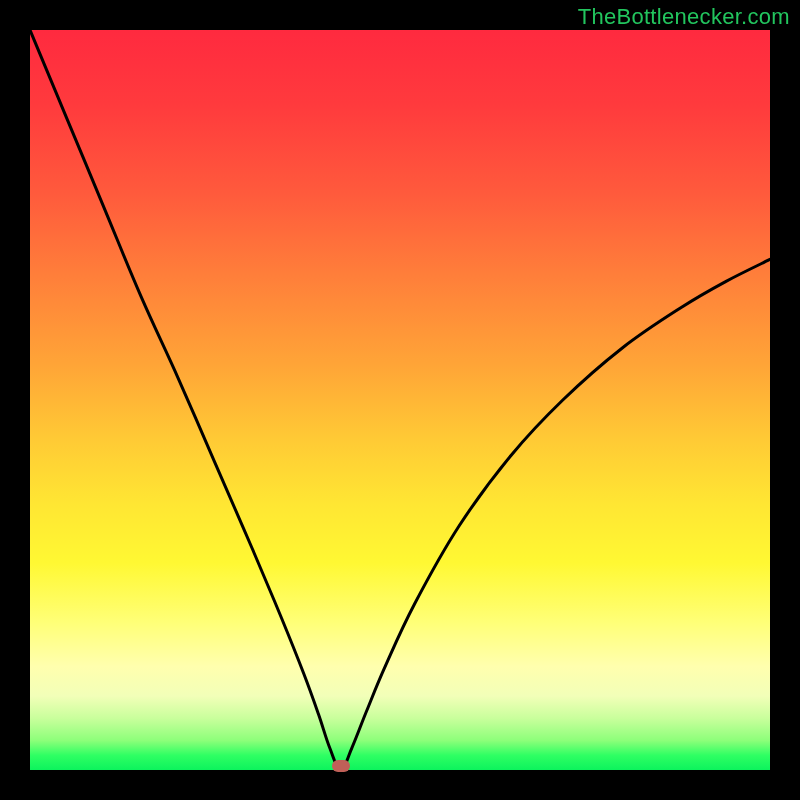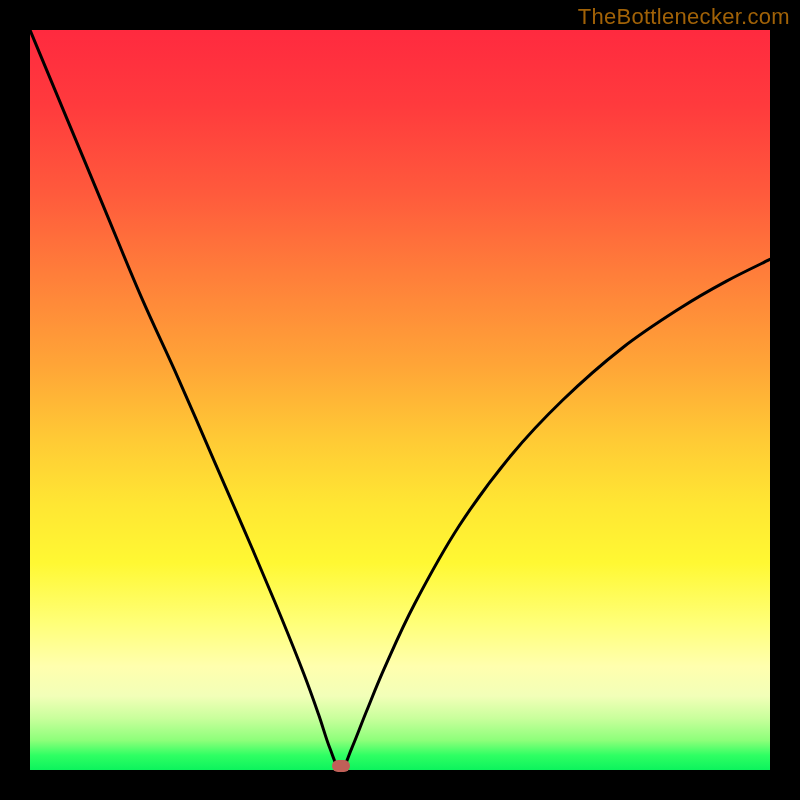--- a/index.html
+++ b/index.html
@@ -54,21 +54,21 @@
     width: 18px;
     height: 12px;
     border-radius: 6px;
     background: #c06058;
     transform: translate(-50%, -50%);
   }
   .watermark {
     position: absolute;
     top: 4px;
     right: 10px;
-    color: #a16207;
+    color: #22c55e;
     font-size: 22px;
     letter-spacing: 0.3px;
     font-weight: 500;
   }
 </style>
 </head>
 <body>
 
 <div class="frame">
 

